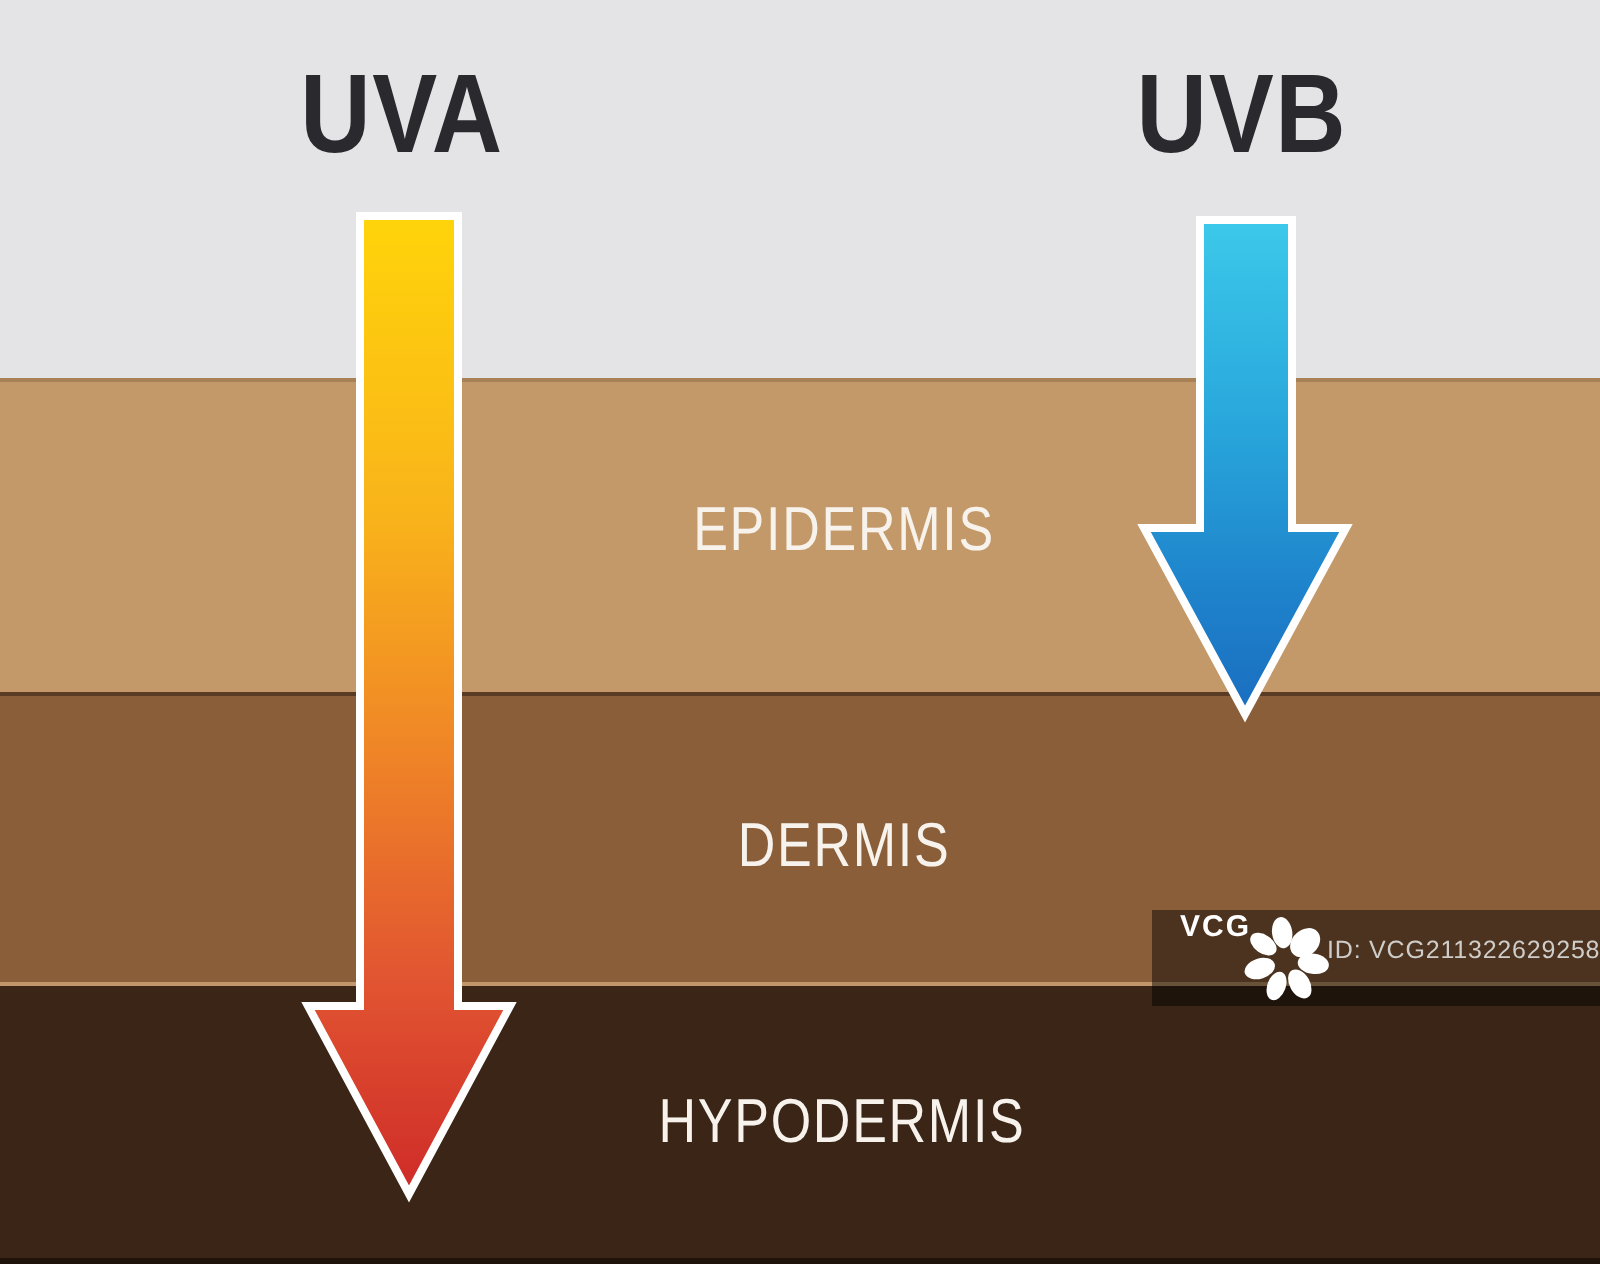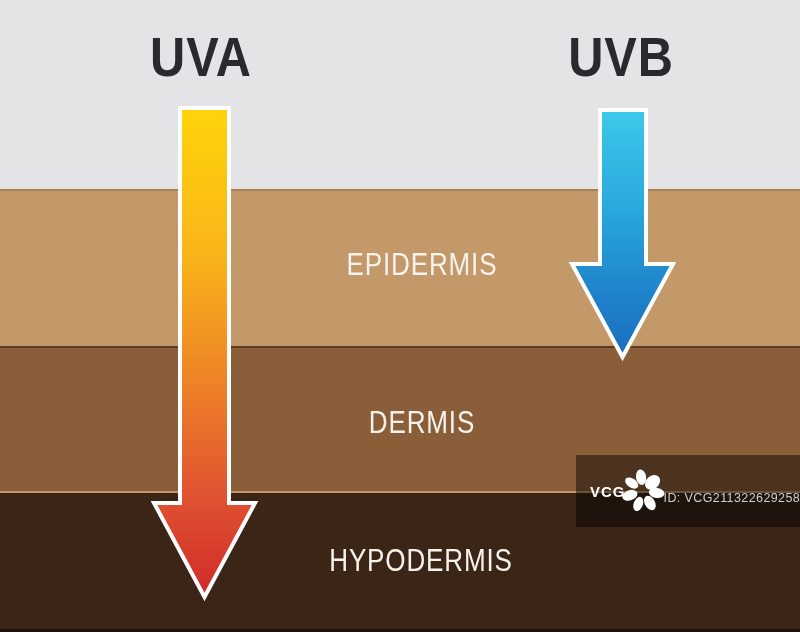--- a/index.html
+++ b/index.html
@@ -51,24 +51,23 @@
   .label-epidermis  { top: 249px; }
   .label-dermis     { top: 407px; }
   .label-hypodermis { top: 545px; left: 421px; }
 
   
   .watermark {
     position: absolute;
     left: 576px;
     top: 455px;
     width: 224px;
-    height: 72px;
+    height: 48px;
     background: rgba(0, 0, 0, 0.45);
     display: flex;
-    align-items: center;
     box-sizing: border-box;
     padding-left: 14px;
   }
   .wm-brand {
     color: #ffffff;
     font-size: 15px;
     font-weight: 700;
     letter-spacing: 1px;
     position: relative;
     z-index: 2;

